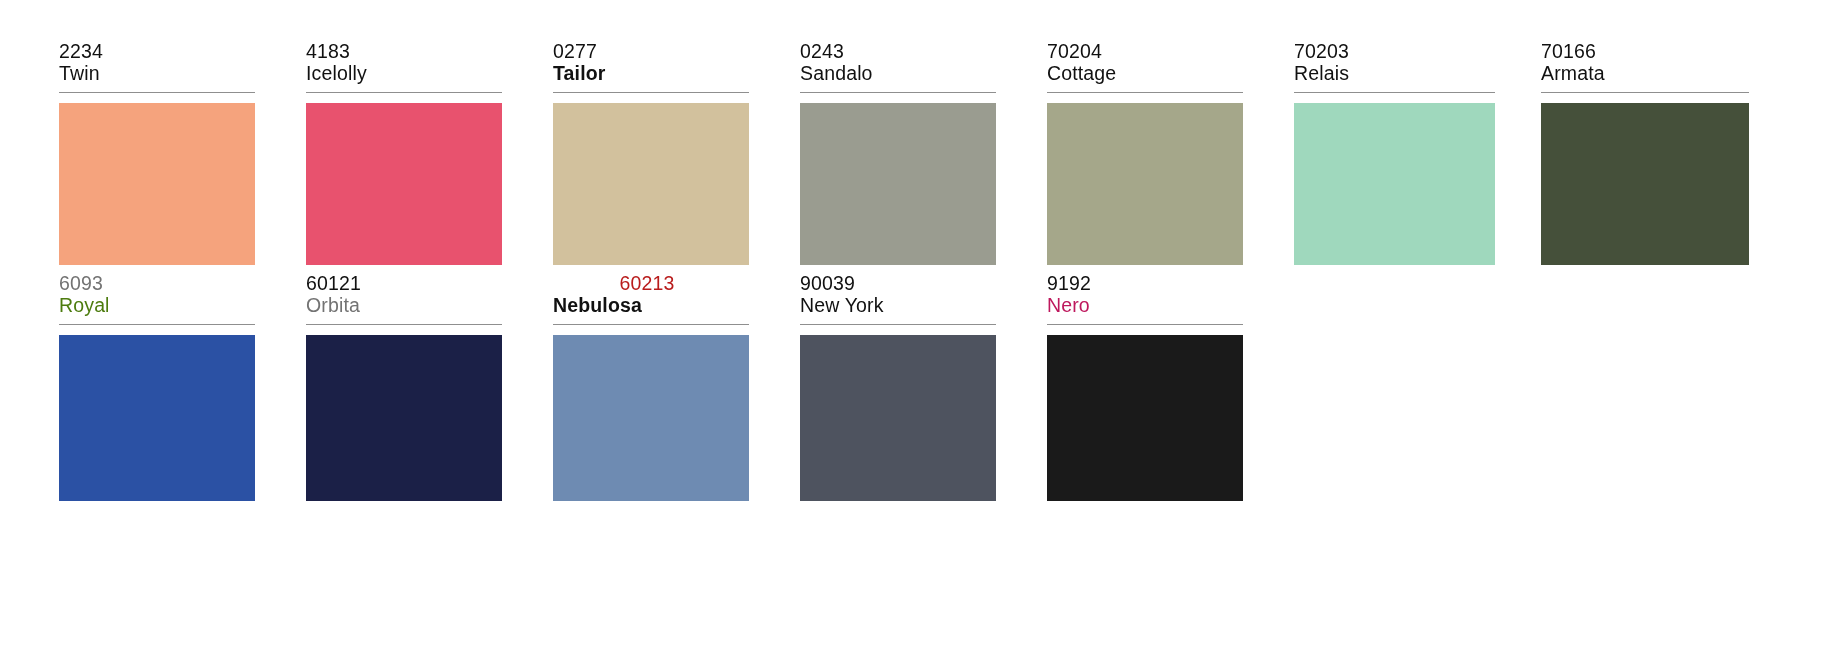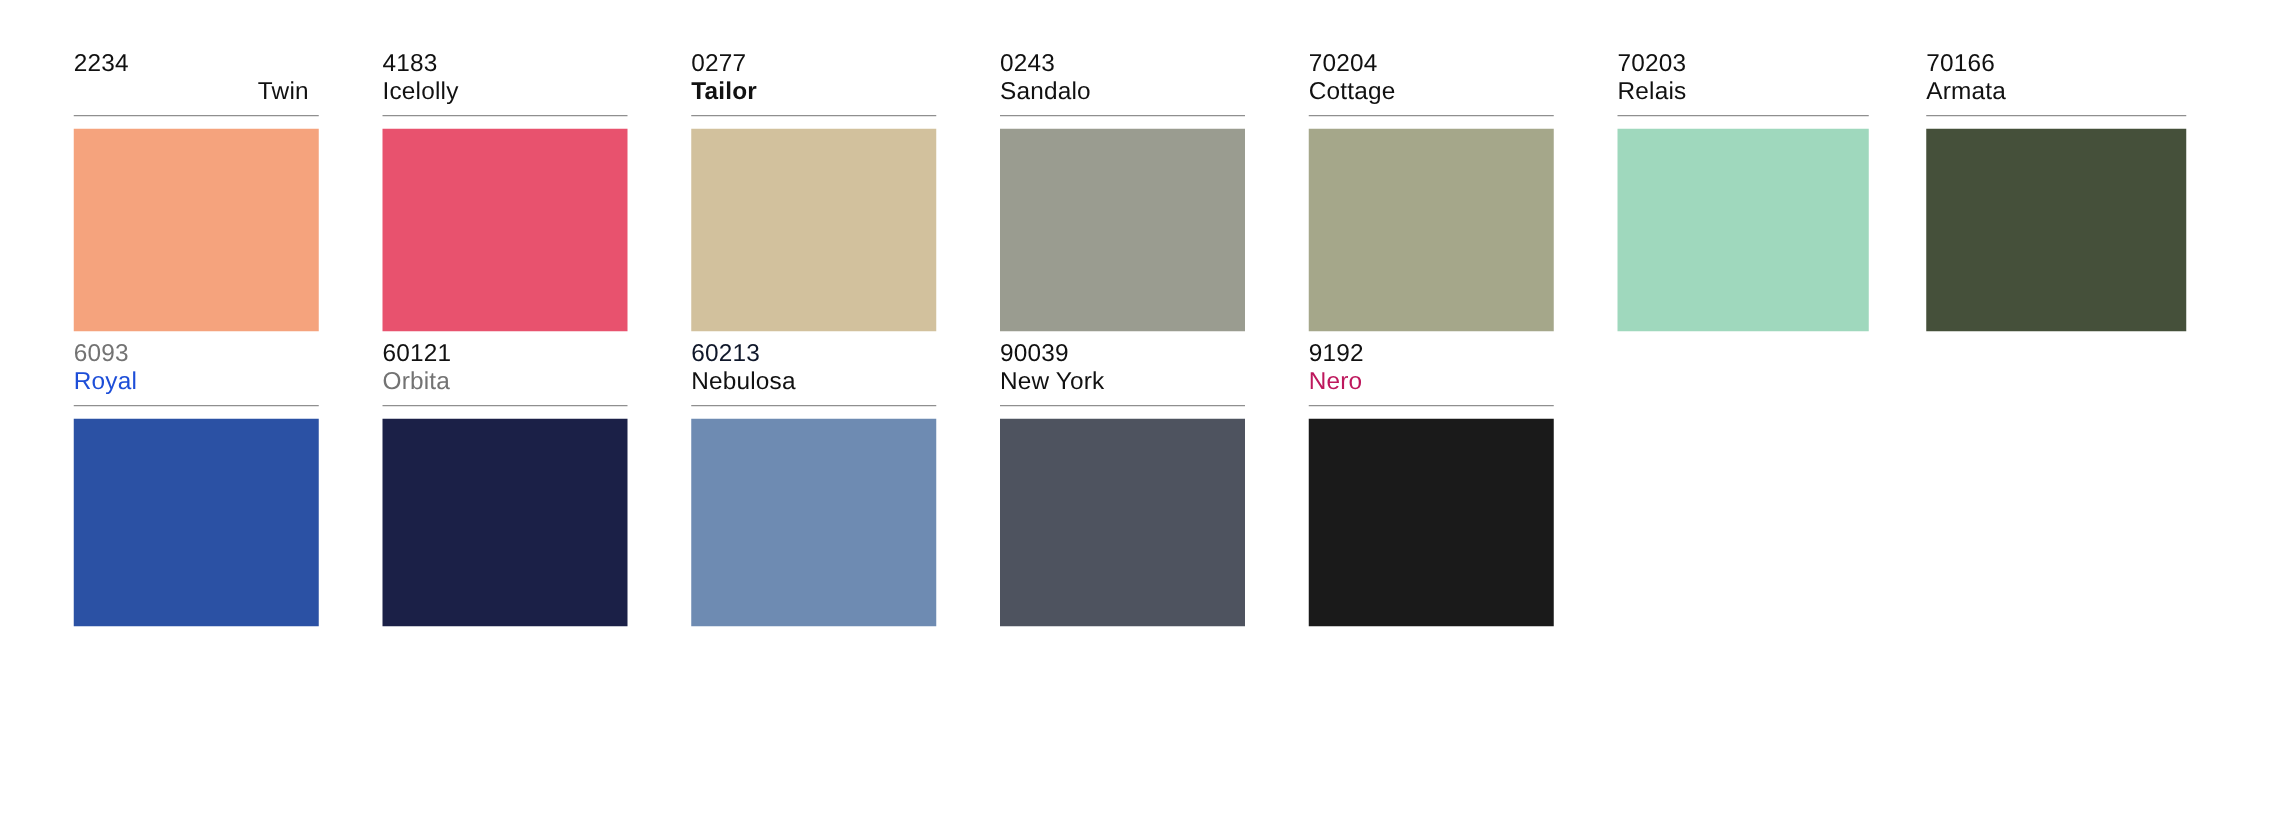--- a/index.html
+++ b/index.html
@@ -87,21 +87,21 @@
 </head>
 <body>
 
 <div id="palette-sheet" style="background: rgb(255, 255, 255);">
 
   <div class="swatch-row" id="swatch-row-1">
 
     <div class="swatch-cell">
       <div class="swatch-label">
         <span class="swatch-code" style="color: rgb(17, 17, 17);">2234</span>
-        <span class="swatch-name" style="color: rgb(17, 17, 17); text-align: right;">Twin</span>
+        <span class="swatch-name" style="color: rgb(17, 17, 17);">Twin</span>
       </div>
       <div class="swatch-rule" style="background: rgb(143, 143, 143);"></div>
       <div class="swatch-chip" style="background: rgb(245, 163, 125);"></div>
     </div>
 
     <div class="swatch-cell">
       <div class="swatch-label">
         <span class="swatch-code" style="color: rgb(17, 17, 17);">4183</span>
         <span class="swatch-name" style="color: rgb(17, 17, 17);">Icelolly</span>
       </div>
@@ -154,39 +154,39 @@
       <div class="swatch-chip" style="background: rgb(69, 80, 58);"></div>
     </div>
 
   </div>
 
   <div class="swatch-row" id="swatch-row-2">
 
     <div class="swatch-cell">
       <div class="swatch-label">
         <span class="swatch-code" style="color: #737373;">6093</span>
-        <span class="swatch-name" style="color: #1d4ed8;">Royal</span>
+        <span class="swatch-name" style="color: #4d7c0f;">Royal</span>
       </div>
       <div class="swatch-rule" style="background: rgb(143, 143, 143);"></div>
       <div class="swatch-chip" style="background: rgb(43, 81, 164);"></div>
     </div>
 
     <div class="swatch-cell">
       <div class="swatch-label">
         <span class="swatch-code" style="color: rgb(17, 17, 17);">60121</span>
         <span class="swatch-name" style="color: #737373;">Orbita</span>
       </div>
       <div class="swatch-rule" style="background: rgb(143, 143, 143);"></div>
       <div class="swatch-chip" style="background: rgb(27, 32, 71);"></div>
     </div>
 
     <div class="swatch-cell">
       <div class="swatch-label">
-        <span class="swatch-code" style="color: #0f172a;">60213</span>
-        <span class="swatch-name" style="color: rgb(17, 17, 17);">Nebulosa</span>
+        <span class="swatch-code" style="color: #b91c1c; text-align: center;">60213</span>
+        <span class="swatch-name" style="color: rgb(17, 17, 17); font-weight: bold;">Nebulosa</span>
       </div>
       <div class="swatch-rule" style="background: rgb(143, 143, 143);"></div>
       <div class="swatch-chip" style="background: rgb(110, 139, 178);"></div>
     </div>
 
     <div class="swatch-cell">
       <div class="swatch-label">
         <span class="swatch-code" style="color: rgb(17, 17, 17);">90039</span>
         <span class="swatch-name" style="color: rgb(17, 17, 17);">New York</span>
       </div>

